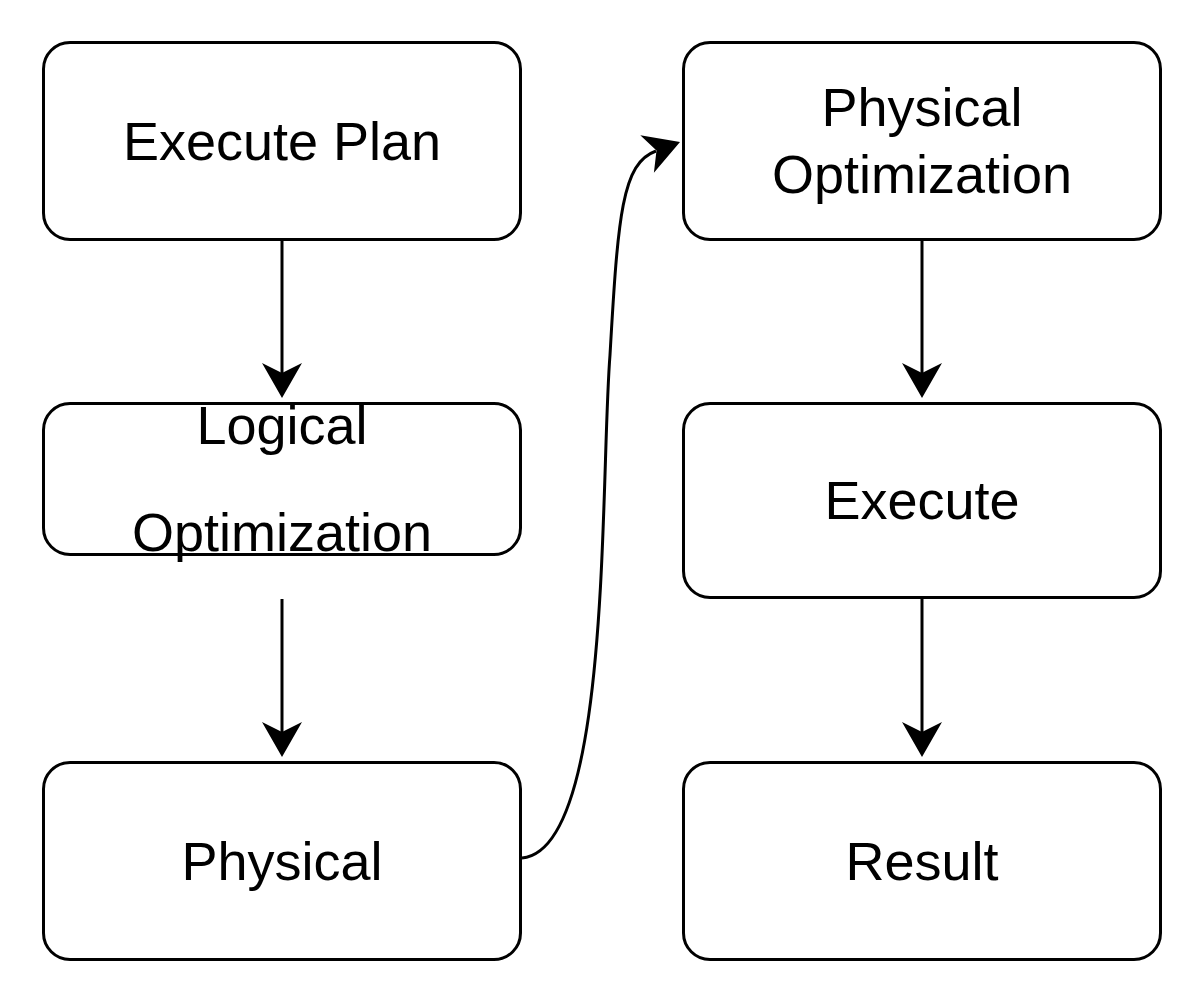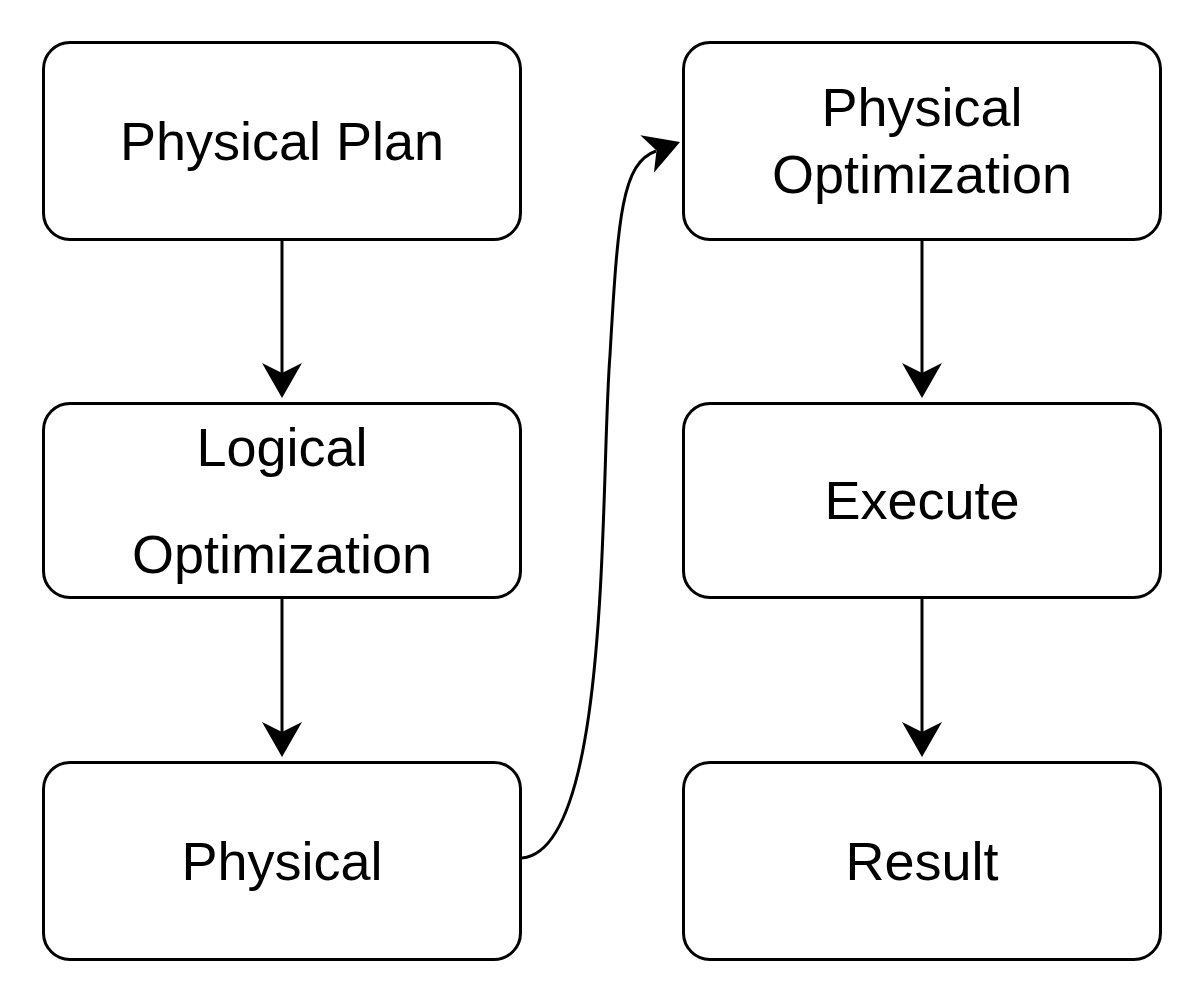--- a/index.html
+++ b/index.html
@@ -35,21 +35,21 @@
     text-align: center;
     color: #000000;
     font-size: 54px;
     line-height: 67px;
     font-weight: 400;
   }
   .node span:empty { display: none; }
 
   
   #n-logical-plan          { left: 42px;  top: 41px;  width: 480px; height: 200px; }
-  #n-logical-optimization  { left: 42px;  top: 402px; width: 480px; height: 197px; gap: 40px; }
+  #n-logical-optimization  { left: 42px;  top: 402px; width: 480px; height: 154px; gap: 40px; }
   #n-physical-plan         { left: 42px;  top: 761px; width: 480px; height: 200px; }
   #n-physical-optimization { left: 682px; top: 41px;  width: 480px; height: 200px; }
   #n-execute               { left: 682px; top: 402px; width: 480px; height: 197px; }
   #n-result                { left: 682px; top: 761px; width: 480px; height: 200px; }
 
   .edge-shaft {
     stroke: #000000;
     stroke-width: 3;
     fill: none;
   }
@@ -85,21 +85,21 @@
       <path class="edge-head" d="M 922 398 L 902 363 L 922 373 L 942 363 Z"></path>
     </g>
 
     <g>
       <path class="edge-shaft" d="M 922 599 L 922 733"></path>
       <path class="edge-head" d="M 922 757 L 902 722 L 922 732 L 942 722 Z"></path>
     </g>
   </svg>
 
   <div class="node" id="n-logical-plan">
-    <span>Physical Plan</span>
+    <span>Execute Plan</span>
 
   </div>
 
   <div class="node" id="n-logical-optimization">
     <span>Logical</span>
     <span>Optimization</span>
   </div>
 
   <div class="node" id="n-physical-plan">
     <span>Physical</span>

